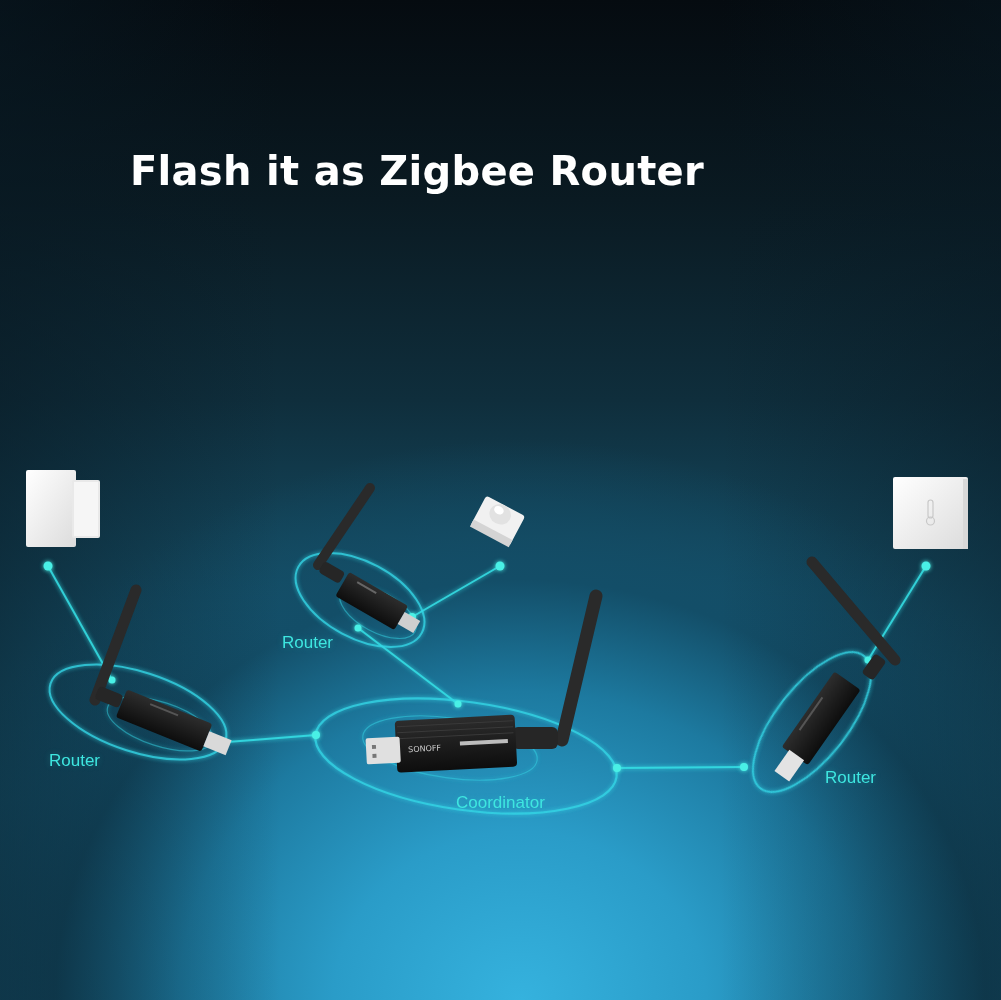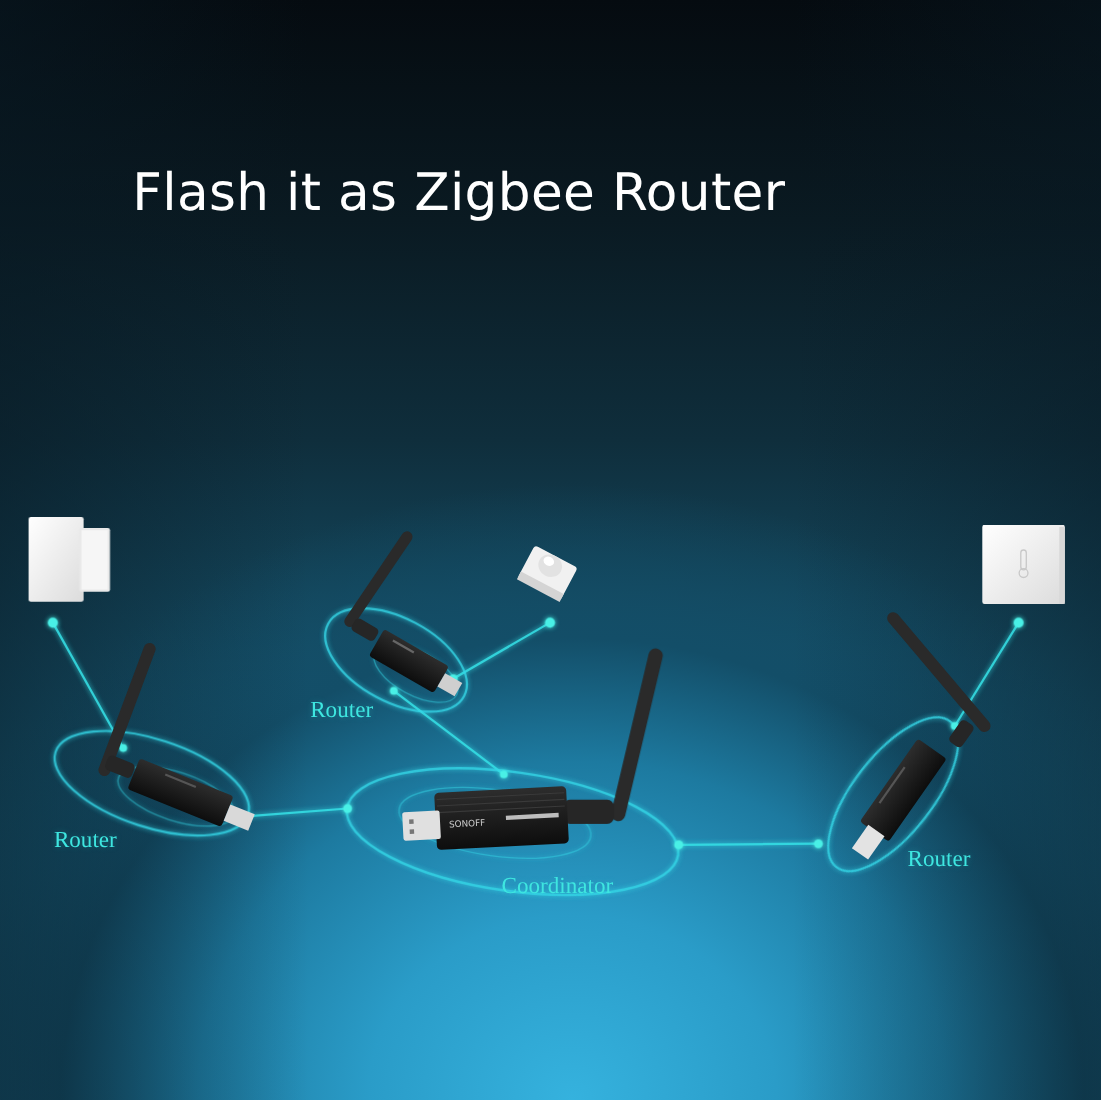--- a/index.html
+++ b/index.html
@@ -9,26 +9,26 @@
     background:
       radial-gradient(ellipse 620px 560px at 520px 1000px, #35b2de 0%, #2a9cc8 30%, #1d7aa0 55%, #134e68 75%, rgba(10,30,40,0) 100%),
       linear-gradient(180deg, #050b10 0%, #0a1a22 20%, #0f2e3c 40%, #154e66 60%, #1a6a8a 80%, #1d7296 100%);
   }
   .stage::after {
     content:""; position:absolute; inset:0; pointer-events:none;
     background: linear-gradient(90deg, rgba(8,25,35,0.55) 0%, rgba(8,25,35,0) 28%, rgba(8,25,35,0) 72%, rgba(8,25,35,0.45) 100%);
   }
   .title {
     position:absolute; left:0; width:834px; top:148px; text-align:center;
-    color:#ffffff; font-family:"DejaVu Sans", sans-serif; font-weight:normal; font-size:47px;
+    color:#ffffff; font-family:"DejaVu Sans", sans-serif; font-weight:bold; font-size:40px;
     letter-spacing:0.3px; z-index:5;
   }
   svg.net { position:absolute; left:0; top:0; z-index:2; }
   .label {
-    position:absolute; color:#3ee6e0; font-family:Liberation Serif, serif; font-size:21px; z-index:6;
+    position:absolute; color:#3ee6e0; font-family:Liberation Sans, sans-serif; font-size:17px; z-index:6;
     text-shadow:0 0 6px rgba(60,230,224,0.25);
   }
 </style>
 </head>
 <body>
 
 <div class="stage">
 
   <div class="title">Flash it as Zigbee Router</div>
 

